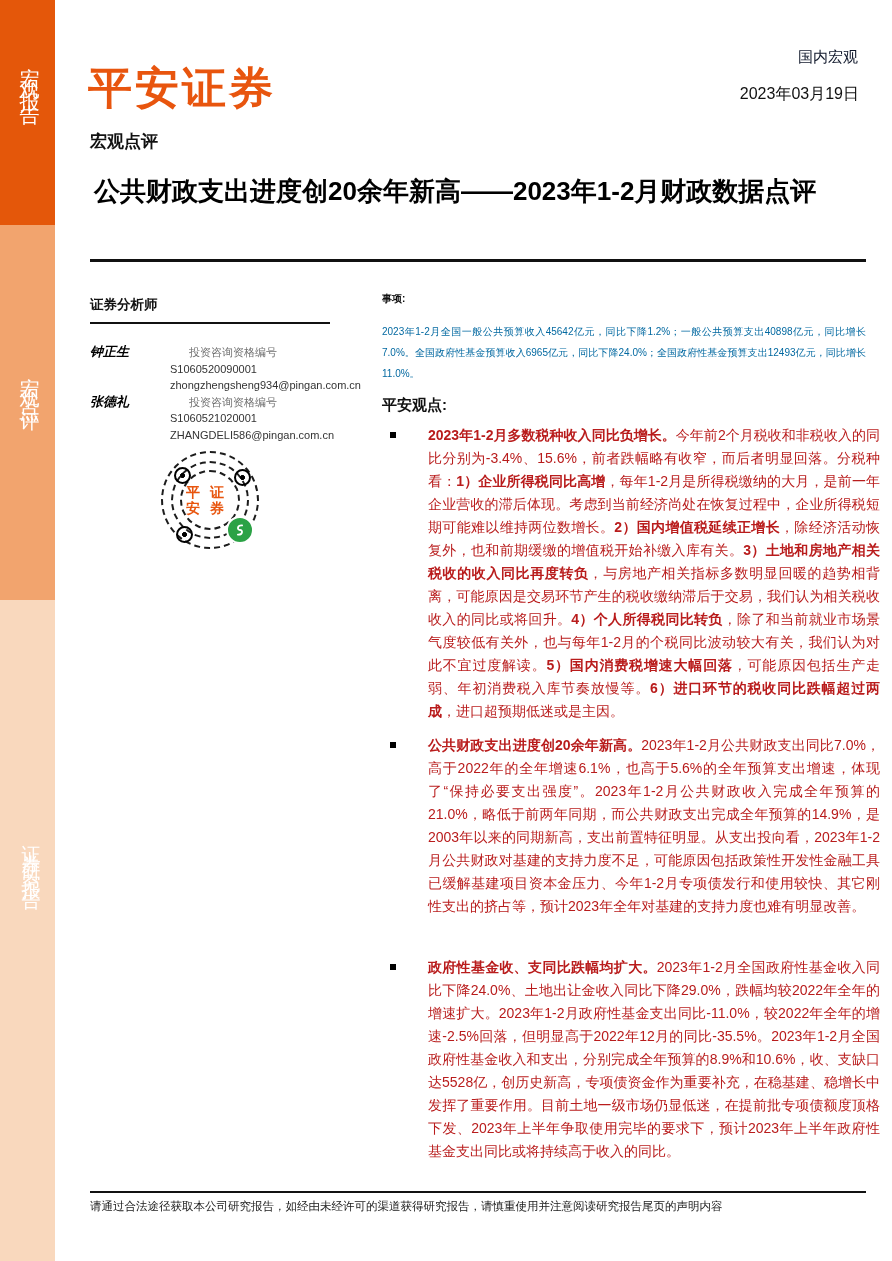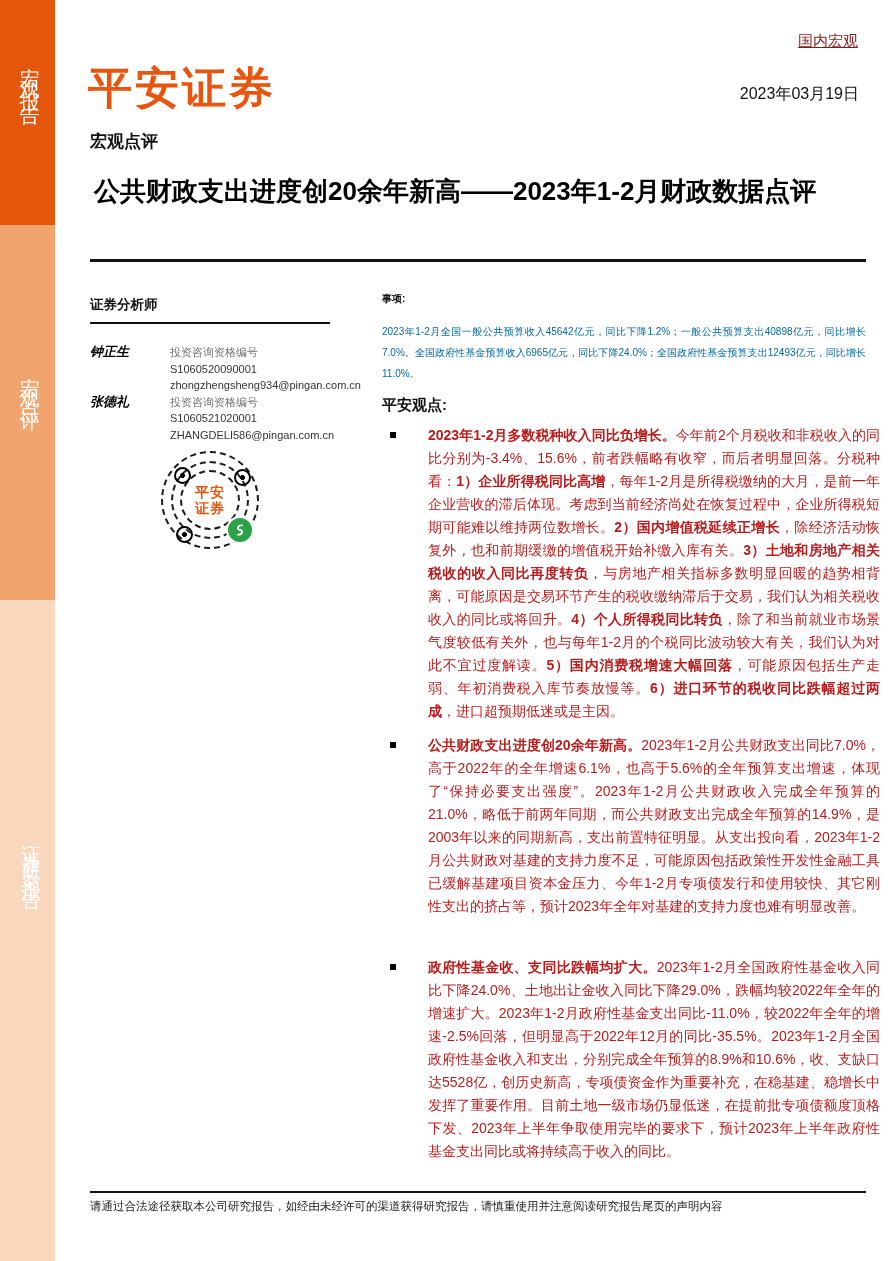--- a/index.html
+++ b/index.html
@@ -18,52 +18,52 @@
     color:#fff;font-weight:400;
   }
   .vl1{left:17px;top:52px;font-size:20px;letter-spacing:12px;}
   .vl2{left:17px;top:362px;font-size:20px;letter-spacing:11px;}
   .vl3{left:18px;top:830px;font-size:19px;letter-spacing:9px;}
   
   .logo{
     position:absolute;left:88px;top:64px;font-size:44px;font-weight:900;
     color:#e8550e;letter-spacing:3px;line-height:1.1;
   }
-  .meta-cat{position:absolute;right:34px;top:32px;font-size:15px;color:#7f1d1d;text-decoration:underline;}
+  .meta-cat{position:absolute;right:34px;top:48px;font-size:15px;color:#0f172a;}
   .meta-date{position:absolute;right:33px;top:84px;font-size:16px;color:#111;}
   .report-type{position:absolute;left:90px;top:130px;font-size:17px;font-weight:700;}
   .doc-title{
     position:absolute;left:90px;top:170px;width:778px;
     font-size:26px;font-weight:900;line-height:34px;color:#000;
   }
   .title-rule{position:absolute;left:90px;top:259px;width:776px;height:3px;background:#111;}
   
   .an-heading{position:absolute;left:90px;top:296px;font-size:13.5px;font-weight:700;}
   .an-rule{position:absolute;left:90px;top:322px;width:240px;height:2px;background:#111;}
   .an-list{position:absolute;left:90px;top:344px;width:290px;}
   .an-row{display:flex;align-items:flex-start;}
   .an-name{width:80px;flex:0 0 80px;font-size:13px;font-weight:700;line-height:16.5px;color:#000;font-style:italic;}
   .an-vals{font-size:11px;line-height:16.5px;color:#333;}
-  .an-vals .cert-label{color:#6f6f6f;}
+  .an-vals .cert-label{color:#6f6f6f;margin-left:19px;}
   
   .qr{position:absolute;left:160px;top:450px;width:100px;height:100px;}
   .qr-ring{position:absolute;border:2px dashed #1c1c1c;border-radius:50%;}
   .qr-r1{left:1px;top:1px;width:94px;height:94px;}
   .qr-r2{left:11px;top:11px;width:74px;height:74px;border-width:2.5px;}
   .qr-r3{left:20px;top:20px;width:56px;height:56px;}
   .qr-finder{
     position:absolute;width:13px;height:13px;border:2.5px solid #000;border-radius:50%;
     background:radial-gradient(circle,#000 0 2.2px,transparent 2.6px);
   }
   .qr-f-tl{left:14px;top:17px;}
   .qr-f-tr{left:74px;top:19px;}
   .qr-f-bl{left:16px;top:76px;}
   .qr-center{
     position:absolute;left:26px;top:26px;width:48px;height:48px;border-radius:50%;background:#fff;
-    display:flex;flex-direction:column;align-items:center;justify-content:center;
+    display:flex;flex-direction:row;align-items:center;justify-content:center;
     font-size:14px;line-height:16px;font-weight:900;color:#e8550e;letter-spacing:1px;
   }
   .qr-wechat{
     position:absolute;left:66px;top:66px;width:24px;height:24px;border-radius:50%;
     background:#2ba245;border:2px solid #fff;display:flex;align-items:center;justify-content:center;
   }
   
   .matters-heading{position:absolute;left:382px;top:292px;font-size:10px;font-weight:700;}
   .matters-body{
     position:absolute;left:382px;top:321px;width:484px;

